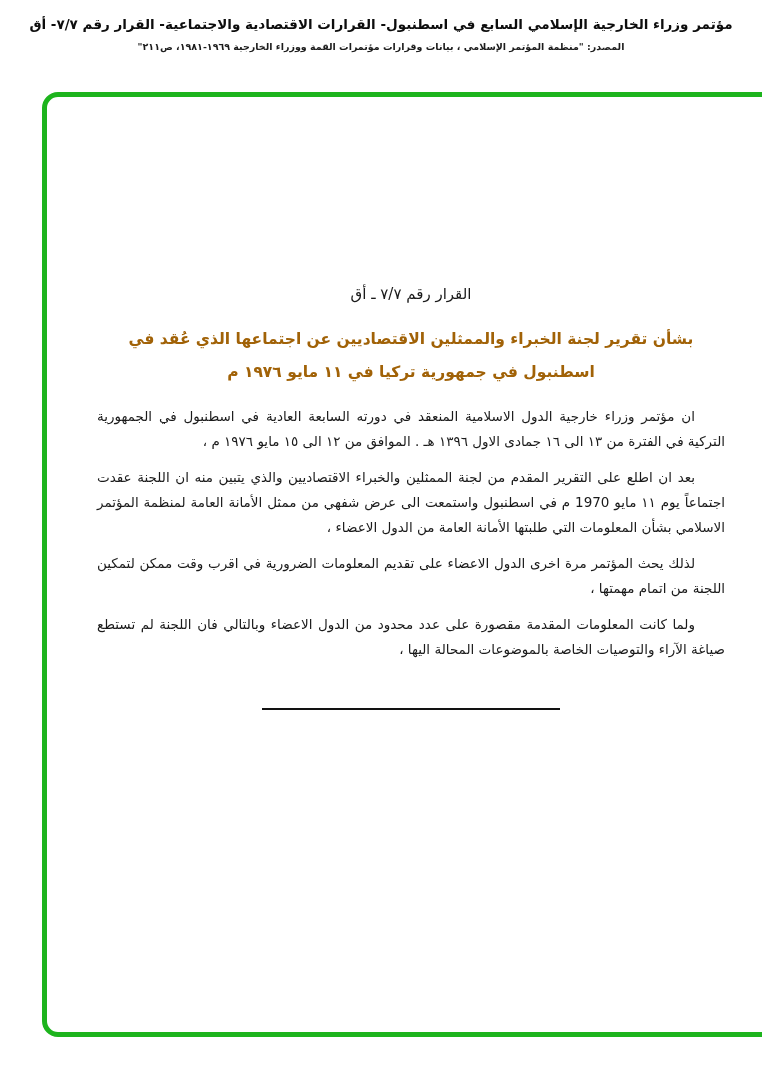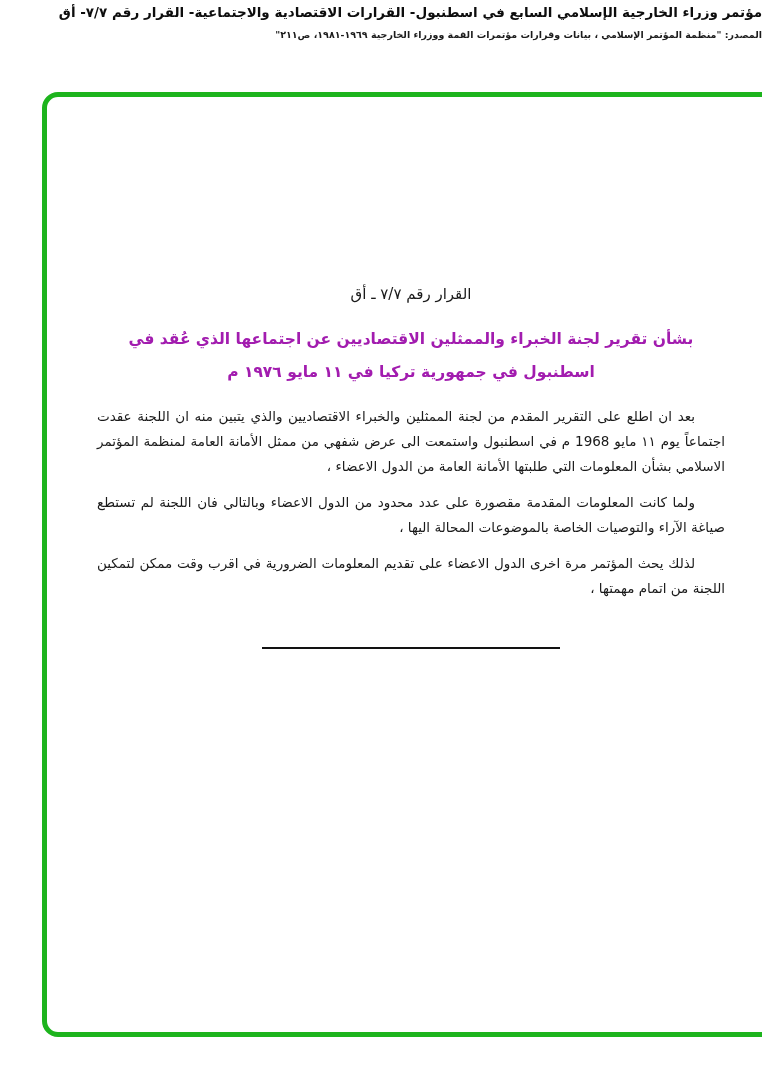--- a/index.html
+++ b/index.html
@@ -8,22 +8,22 @@
     width: 762px;
     height: 1081px;
     position: relative;
     font-family: "DejaVu Sans", sans-serif;
     direction: rtl;
     overflow: hidden;
   }
 
   
   .top-header {
-    padding-top: 4px;
-    text-align: right;
+    padding-top: 16px;
+    text-align: center;
   }
   .header-title {
     font-size: 13.5px;
     font-weight: bold;
     color: #0d0d0d;
     letter-spacing: 0.2px;
   }
   .header-source {
     margin-top: 9px;
     font-size: 9.5px;
@@ -49,21 +49,21 @@
     font-size: 15px;
     color: #1a1a1a;
     margin-bottom: 20px;
   }
 
   .decision-subject {
     text-align: center;
     font-weight: bold;
     font-size: 15.5px;
     line-height: 2.1;
-    color: #a21caf;
+    color: #a16207;
     margin: 0 14px 16px 14px;
   }
 
   .body-text p {
     font-size: 13.5px;
     line-height: 1.85;
     text-align: justify;
     text-align-last: right;
     text-indent: 30px;
     color: #1a1a1a;
@@ -84,20 +84,21 @@
   <div class="header-source">المصدر: "منظمة المؤتمر الإسلامي ، بيانات وقرارات مؤتمرات القمة ووزراء الخارجية ١٩٦٩-١٩٨١، ص٢١١"</div>
 </header>
 
 <main class="frame">
 
   <div class="decision-number">القرار رقم ٧/٧ ـ أق</div>
 
   <div class="decision-subject">بشأن تقرير لجنة الخبراء والممثلين الاقتصاديين عن اجتماعها الذي عُقد في اسطنبول في جمهورية تركيا في ١١ مايو ١٩٧٦ م</div>
 
   <section class="body-text">
-    <p>بعد ان اطلع على التقرير المقدم من لجنة الممثلين والخبراء الاقتصاديين والذي يتبين منه ان اللجنة عقدت اجتماعاً يوم ١١ مايو 1968 م في اسطنبول واستمعت الى عرض شفهي من ممثل الأمانة العامة لمنظمة المؤتمر الاسلامي بشأن المعلومات التي طلبتها الأمانة العامة من الدول الاعضاء ،</p>
+    <p>ان مؤتمر وزراء خارجية الدول الاسلامية المنعقد في دورته السابعة العادية في اسطنبول في الجمهورية التركية في الفترة من ١٣ الى ١٦ جمادى الاول ١٣٩٦ هـ . الموافق من ١٢ الى ١٥ مايو ١٩٧٦ م ،</p>
+    <p>بعد ان اطلع على التقرير المقدم من لجنة الممثلين والخبراء الاقتصاديين والذي يتبين منه ان اللجنة عقدت اجتماعاً يوم ١١ مايو 1970 م في اسطنبول واستمعت الى عرض شفهي من ممثل الأمانة العامة لمنظمة المؤتمر الاسلامي بشأن المعلومات التي طلبتها الأمانة العامة من الدول الاعضاء ،</p>
+    <p>لذلك يحث المؤتمر مرة اخرى الدول الاعضاء على تقديم المعلومات الضرورية في اقرب وقت ممكن لتمكين اللجنة من اتمام مهمتها ،</p>
     <p>ولما كانت المعلومات المقدمة مقصورة على عدد محدود من الدول الاعضاء وبالتالي فان اللجنة لم تستطع صياغة الآراء والتوصيات الخاصة بالموضوعات المحالة اليها ،</p>
-    <p>لذلك يحث المؤتمر مرة اخرى الدول الاعضاء على تقديم المعلومات الضرورية في اقرب وقت ممكن لتمكين اللجنة من اتمام مهمتها ،</p>
   </section>
 
   <div class="divider"></div>
 
 </main>
 
 </body></html>

